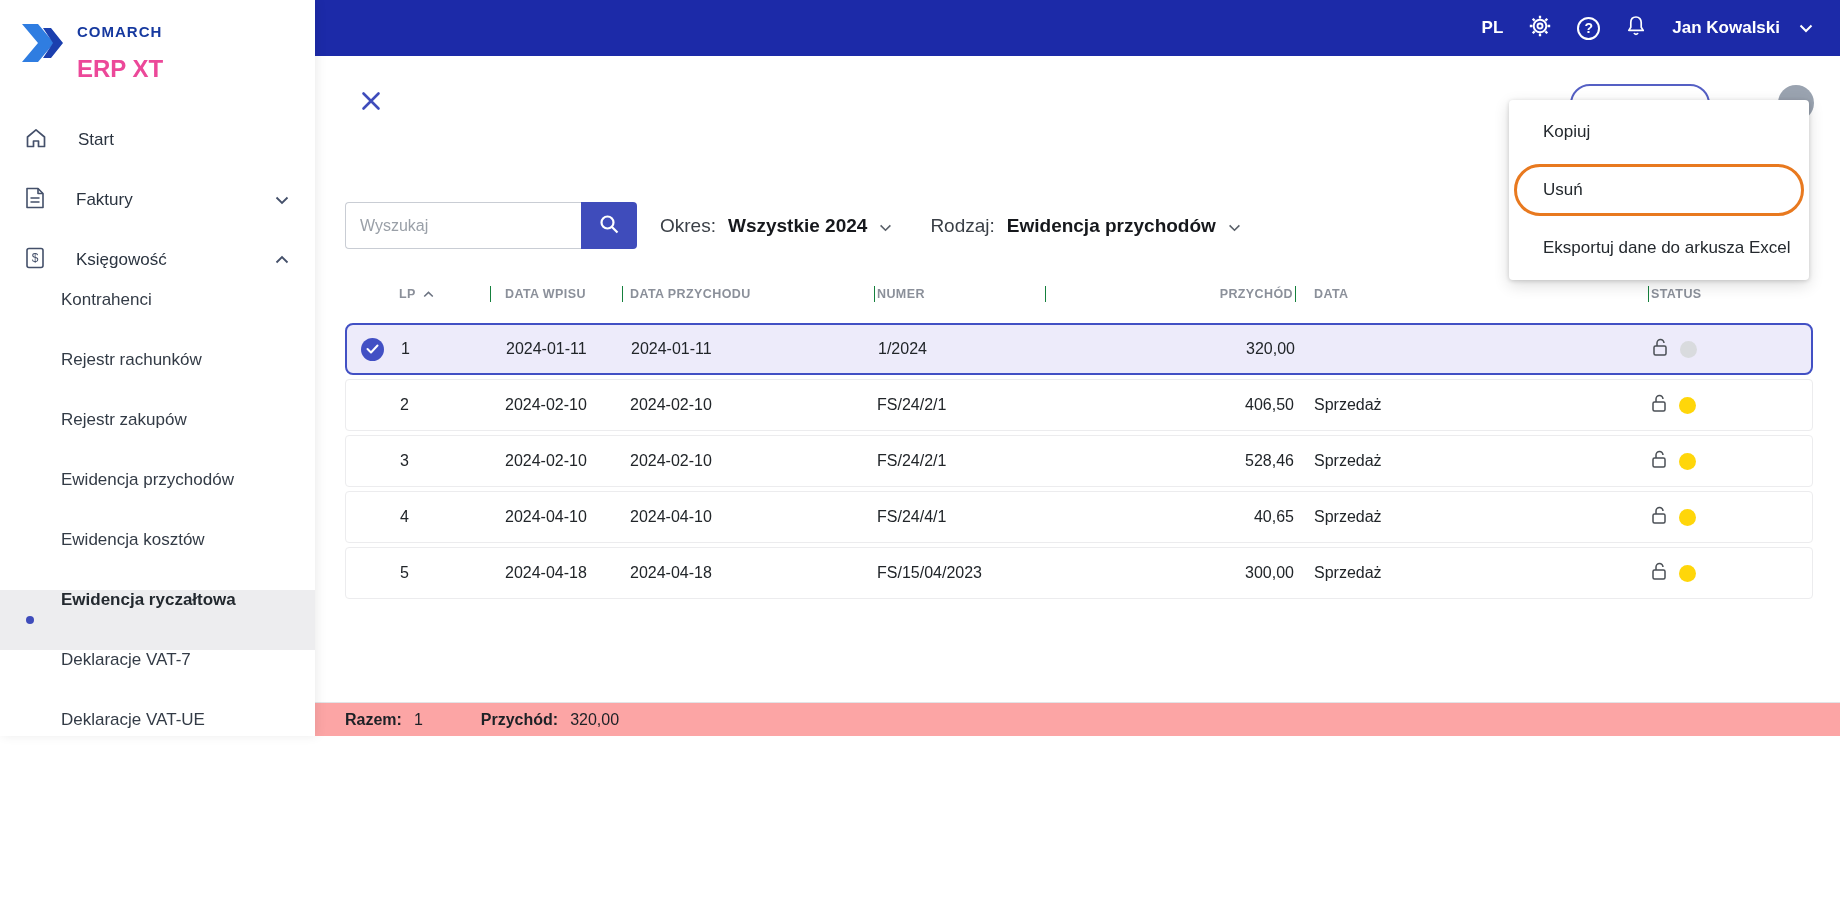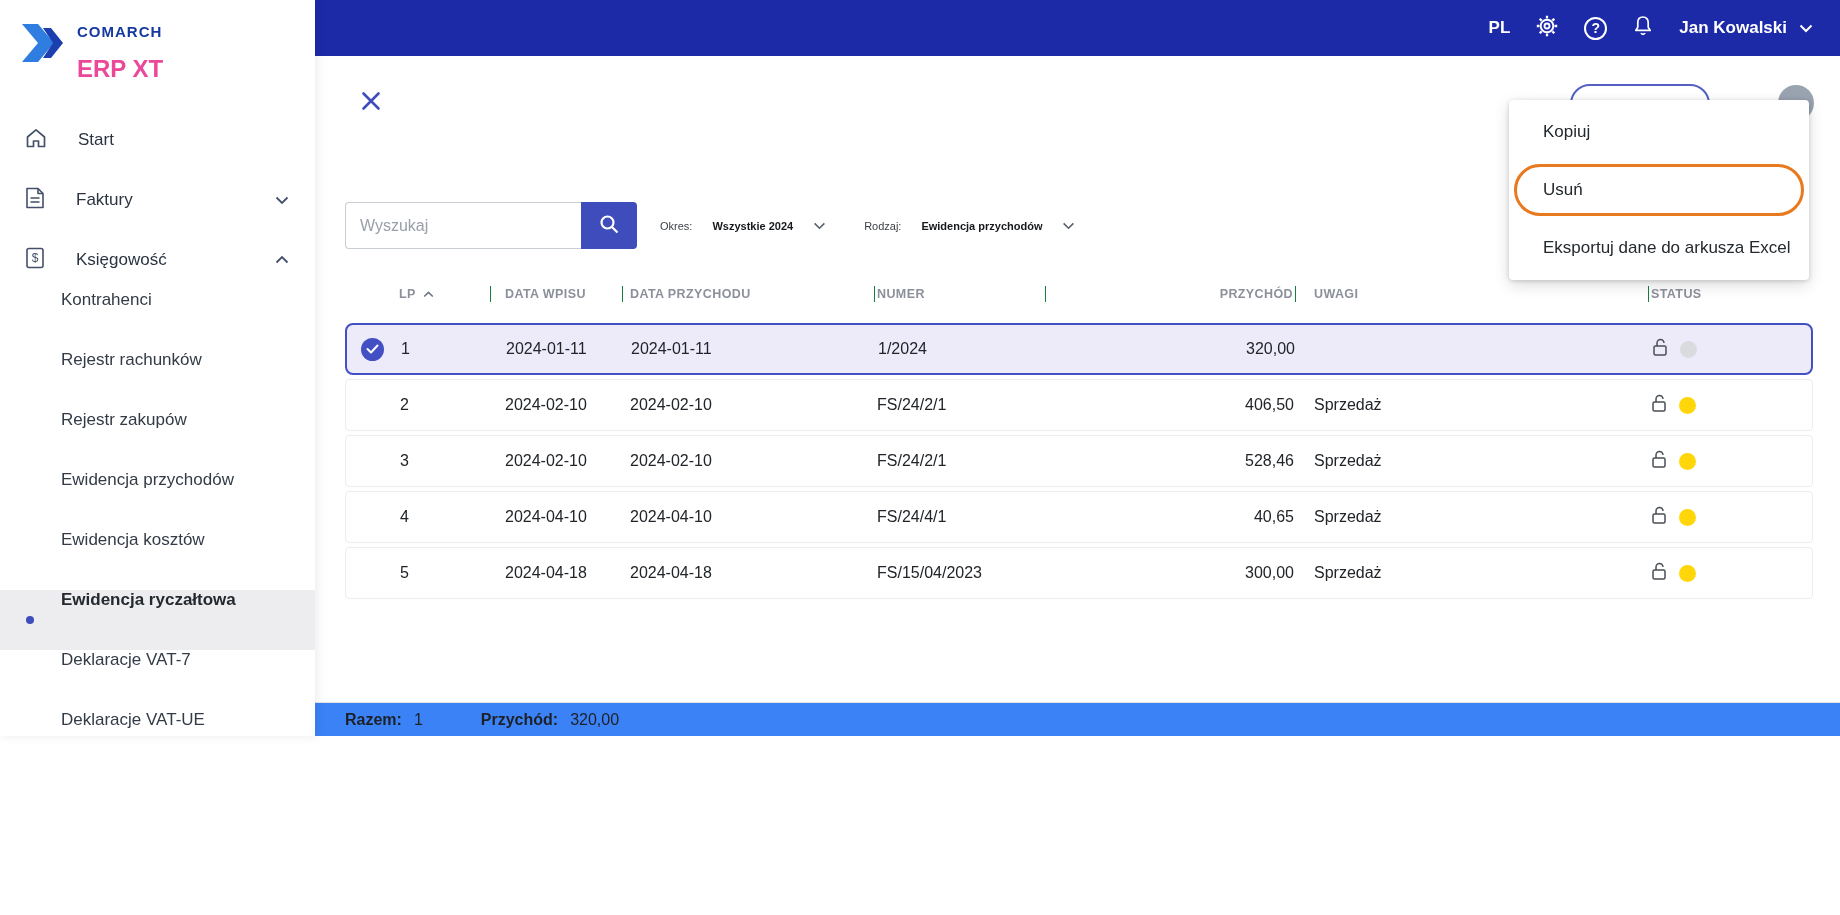--- a/index.html
+++ b/index.html
@@ -19,32 +19,32 @@
   .sub-item{height:60px;display:flex;align-items:flex-start;padding-left:61px;font-size:17px;color:#333b46;cursor:pointer;position:relative}
   .sub-item.selected{background:#ededef;font-weight:bold;color:#23292f}
   .sub-item.selected .sel-dot{position:absolute;left:26px;top:50%;transform:translateY(-50%);width:8px;height:8px;border-radius:50%;background:#3f4cbb}
 
   
   .main{flex:1;display:flex;flex-direction:column;position:relative;min-width:0}
   .topbar{height:56px;background:#1c2aa8;display:flex;align-items:center;justify-content:flex-end;gap:25px;padding-right:27px;color:#fff}
   .tb-lang{font-weight:bold;font-size:17px;cursor:pointer}
   .tb-icon{display:flex;align-items:center;justify-content:center;cursor:pointer}
   .help-circle{width:23px;height:23px;border:2px solid #fff;border-radius:50%;font-size:14px;font-weight:bold;display:flex;align-items:center;justify-content:center}
-  .tb-user{display:flex;align-items:center;gap:12px;font-weight:bold;font-size:17px;cursor:pointer}
+  .tb-user{display:flex;align-items:center;gap:19px;font-weight:bold;font-size:17px;cursor:pointer}
 
   
   .content{flex:1;position:relative;background:#fff}
   .close-x{position:absolute;left:44px;top:33px;width:26px;height:26px;cursor:pointer}
 
   .toolbar{position:absolute;left:30px;top:146px;height:47px;display:flex;align-items:center}
   .search-box{display:flex}
   .search-input{width:236px;height:47px;border:1px solid #c9cdd4;border-right:none;border-radius:4px 0 0 4px;padding:0 14px;font-size:16px;color:#333;outline:none}
   .search-input::placeholder{color:#9aa0a8}
   .search-btn{width:56px;height:47px;background:#3f4cbb;border:none;border-radius:0 4px 4px 0;display:flex;align-items:center;justify-content:center;cursor:pointer}
-  .filter{display:flex;align-items:center;gap:20px;font-size:11px;margin-left:23px;cursor:pointer}
+  .filter{display:flex;align-items:center;gap:12px;font-size:19px;margin-left:23px;cursor:pointer}
   .filter.second{margin-left:38px}
   .flabel{color:#3a3f46}
   .fvalue{font-weight:bold;color:#16181c}
 
   
   .table{position:absolute;left:30px;top:226px;width:1468px}
   .thead,.trow{display:grid;grid-template-columns:50px 95px 132px 252px 171px 250px 353px 1fr;align-items:center}
   .thead{height:24px;color:#8b909a;font-size:12.5px;font-weight:bold;letter-spacing:.4px;margin-bottom:17px}
   .th{height:16px;display:flex;align-items:center}
   .th.sep{border-left:1px solid #15803d}
@@ -58,21 +58,21 @@
   .th.c2{gap:7px}
   .trow{height:52px;background:#fff;border:1px solid #ececee;border-radius:4px;margin-bottom:4px;font-size:16px;color:#212529;cursor:pointer}
   .trow.selected{background:#edebfa;border:2px solid #4250c4;border-radius:8px}
   .trow .c6{display:flex}
   .checkcol{display:flex;justify-content:center;align-items:center}
   .checkcircle{width:23px;height:23px;border-radius:50%;background:#4250c4;display:flex;align-items:center;justify-content:center}
   .cell-status{display:flex;align-items:center;gap:11px}
   .status-dot{width:17px;height:17px;border-radius:50%;background:#ddd;display:inline-block}
 
   
-  .summary{position:absolute;left:0;right:0;bottom:0;height:34px;border-top:1px solid #e3e4e7;background:#3b82f6;display:flex;align-items:center;padding-left:30px;font-size:16px;color:#1d2126}
+  .summary{position:absolute;left:0;right:0;bottom:0;height:34px;border-top:1px solid #e3e4e7;background:#fca5a5;display:flex;align-items:center;padding-left:30px;font-size:16px;color:#1d2126}
   .sum-label{font-weight:bold}
   .sum-value{margin-left:12px}
   .sum-gap{margin-left:58px}
 
   
   .ghost-pill{position:absolute;left:1570px;top:84px;width:140px;height:40px;border:2px solid #5560c4;border-radius:21px;background:#fff;z-index:8;cursor:pointer}
   .ghost-circle{position:absolute;left:1778px;top:85px;width:36px;height:36px;border-radius:50%;background:#9aa3b0;z-index:8;cursor:pointer}
   .menu{position:absolute;left:1509px;top:100px;width:300px;background:#fff;border-radius:4px;box-shadow:0 1px 4px rgba(0,0,0,.16),0 5px 16px rgba(0,0,0,.14);z-index:30;padding:3px 0}
   .menu-item{height:58px;display:flex;align-items:center;padding-left:34px;font-size:17px;color:#24292e;cursor:pointer}
   .menu-item.highlight{height:52px;margin:3px 5px;border:3px solid #e8791f;border-radius:26px;padding-left:26px}
@@ -259,21 +259,21 @@
             <span>
               <svg width="11" height="7" viewBox="0 0 14 9" fill="none" stroke="#6b7280" stroke-width="2">
                   <path d="M1.5 7 L7 1.8 L12.5 7"></path>
                 </svg>
             </span>
           </div>
           <div class="th c3 sep">DATA WPISU</div>
           <div class="th c4 sep">DATA PRZYCHODU</div>
           <div class="th c5 sep">NUMER</div>
           <div class="th c6 sep">PRZYCHÓD</div>
-          <div class="th c7 sep">UWAGI</div>
+          <div class="th c7 sep">DATA</div>
           <div class="th c8 sep">STATUS</div>
         </div>
 
         <div class="trow selected">
           <div class="checkcol">
             <span class="checkcircle">
               <svg width="13" height="10" viewBox="0 0 13 10" fill="none" stroke="#fff" stroke-width="2" stroke-linecap="round" stroke-linejoin="round">
                   <path d="M1.5 5 L5 8.5 L11.5 1.5"></path>
                 </svg>
             </span>

